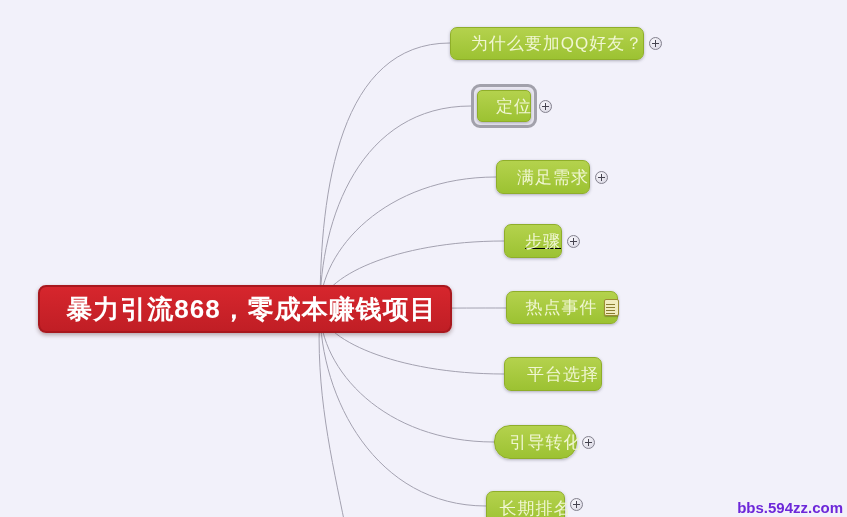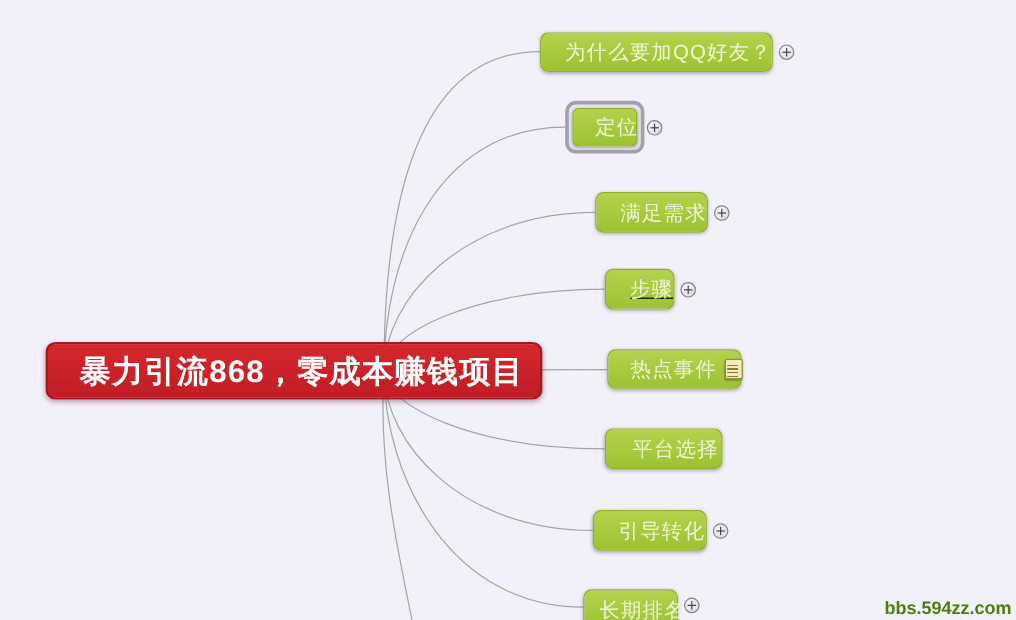--- a/index.html
+++ b/index.html
@@ -116,21 +116,21 @@
     box-shadow: 0 1px 1px rgba(80,80,40,0.4);
     flex: 0 0 auto;
     cursor: pointer;
   }
   .watermark {
     position: absolute;
     right: 4px; bottom: 1px;
     z-index: 4;
     font-size: 15px;
     font-weight: bold;
-    color: #4d7c0f;
+    color: #6d28d9;
     letter-spacing: 0px;
   }
 </style>
 </head>
 <body>
 
 <svg id="branch-lines" viewBox="0 0 847 517" xmlns="http://www.w3.org/2000/svg">
   <g fill="none" stroke="#9b99a8" stroke-width="1" opacity="0.9">
     <path d="M320,309 C320,189 340,43 450,43"></path>
     <path d="M320,309 C320,218 361,106 471,106"></path>
@@ -173,21 +173,21 @@
     <span>热点事件</span>
     <span class="notes-icon"></span>
   </div>
 </div>
 
 <div class="branch" style="left:504px; top:357px;">
   <div class="topic" style="width:98px; height:34px;">平台选择</div>
 </div>
 
 <div class="branch" style="left:494px; top:425px;">
-  <div class="topic" style="width:95px; height:34px;">引导转化</div>
+  <div class="topic" style="width:83px; height:34px;border-radius:16px;">引导转化</div>
   <span class="expand-icon"></span>
 </div>
 
 <div class="branch" style="left:486px; top:491px;">
   <div class="topic" style="width:79px; height:34px;">长期排名</div>
   <span class="expand-icon" style="margin-top:-8px;"></span>
 </div>
 
 <div class="watermark">bbs.594zz.com</div>
 

